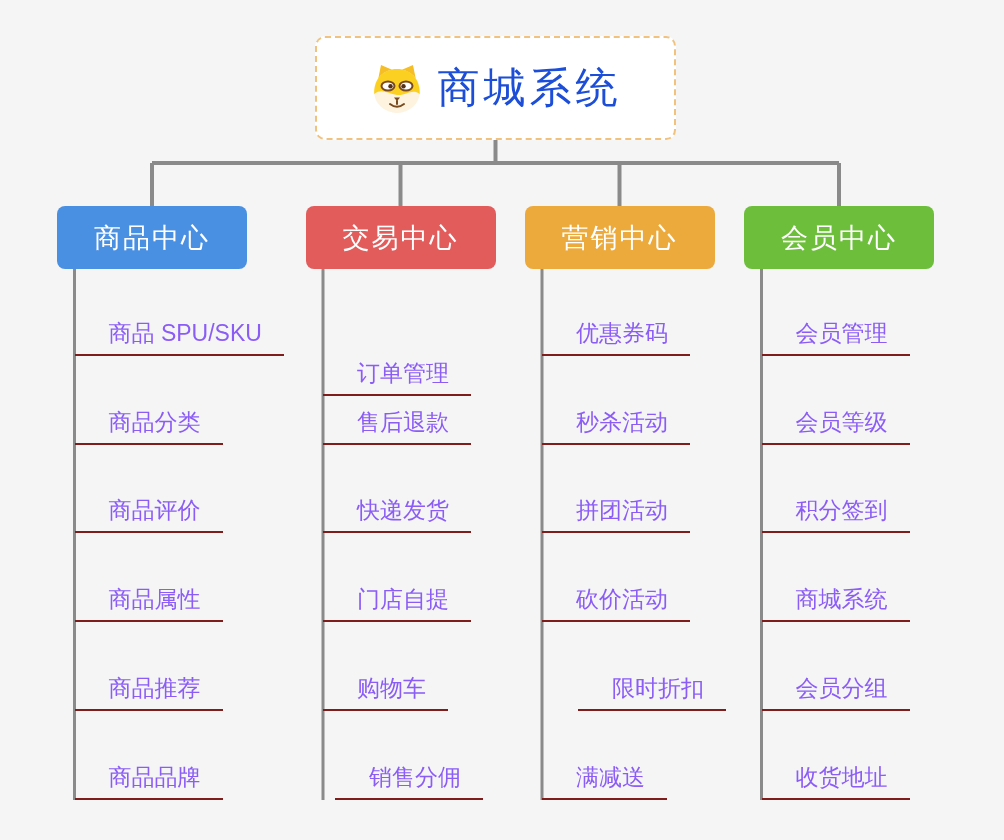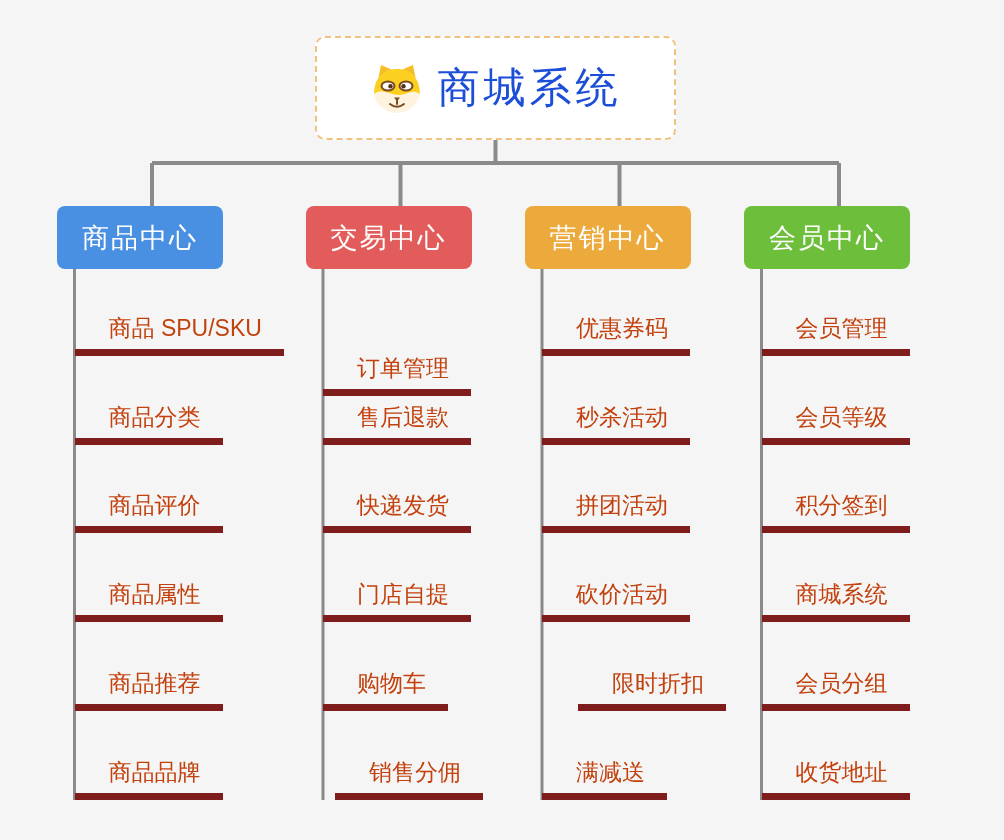--- a/index.html
+++ b/index.html
@@ -43,40 +43,40 @@
     gap: 14px;
   }
   .root-title {
     font-size: 42px;
     letter-spacing: 4px;
     color: #1d4ed8;
     white-space: nowrap;
   }
   .branch-box {
     position: absolute;
-    width: 166px;
+    width: 190px;
     height: 63px;
     border-radius: 8px;
     display: flex;
     align-items: center;
     justify-content: center;
     color: #ffffff;
     font-size: 27px;
     letter-spacing: 2px;
     cursor: default;
   }
   .child-item {
     position: absolute;
     transform: translateY(-100%);
     white-space: nowrap;
     font-size: 23px;
     line-height: 1;
-    color: #c2410c;
+    color: #8b5cf6;
     padding: 0 22px 9px 34px;
-    border-bottom: 7px solid #7f1d1d;
+    border-bottom: 2px solid #7f1d1d;
   }
 </style>
 </head>
 <body>
 
 <div class="canvas">
 
   <svg id="connectors" viewBox="0 0 1004 840">
       <path d="M495.5 139 V163" stroke="#8a8a8a" stroke-width="4" fill="none"></path>
       <path d="M152 163 H839" stroke="#8a8a8a" stroke-width="4" fill="none"></path>

